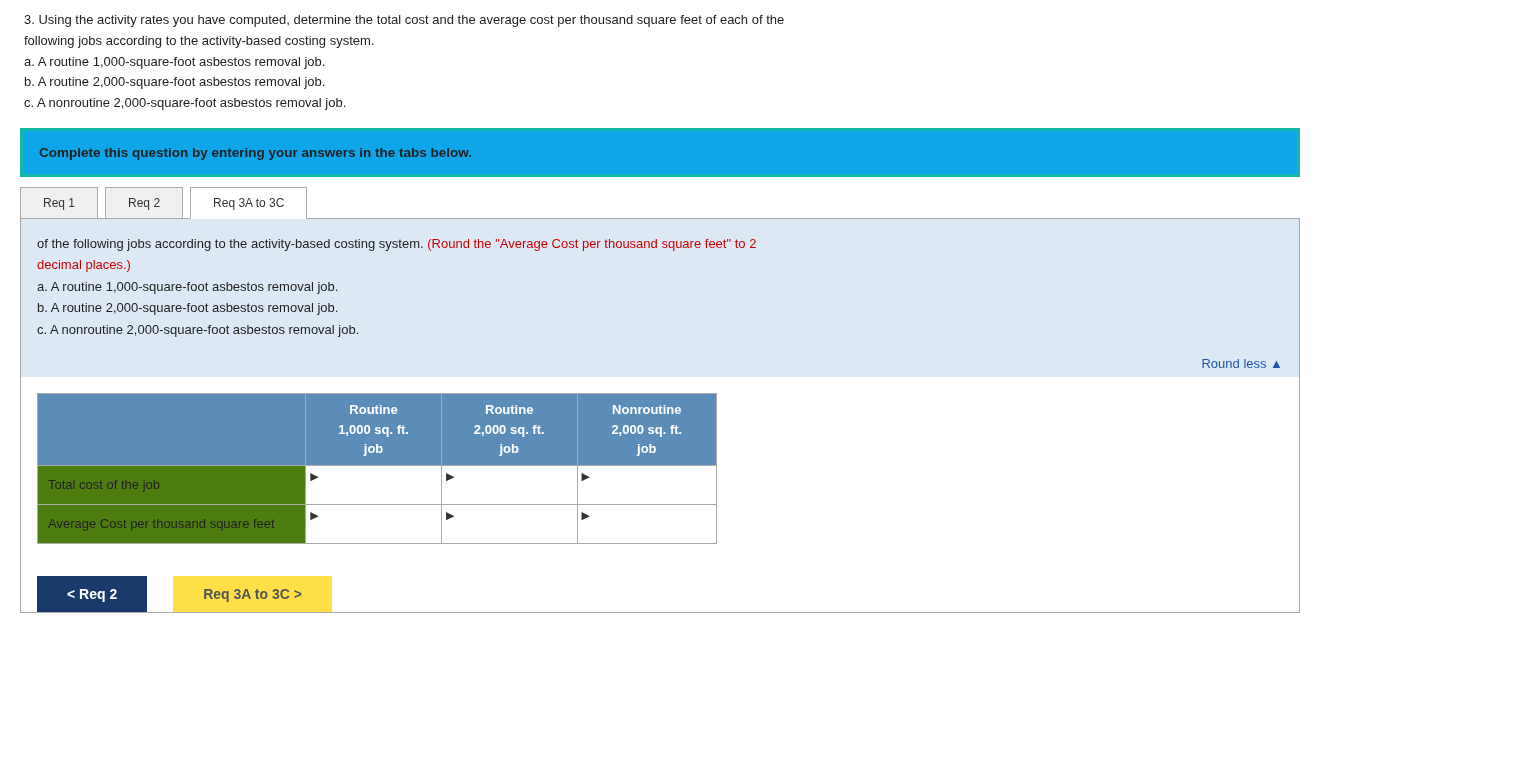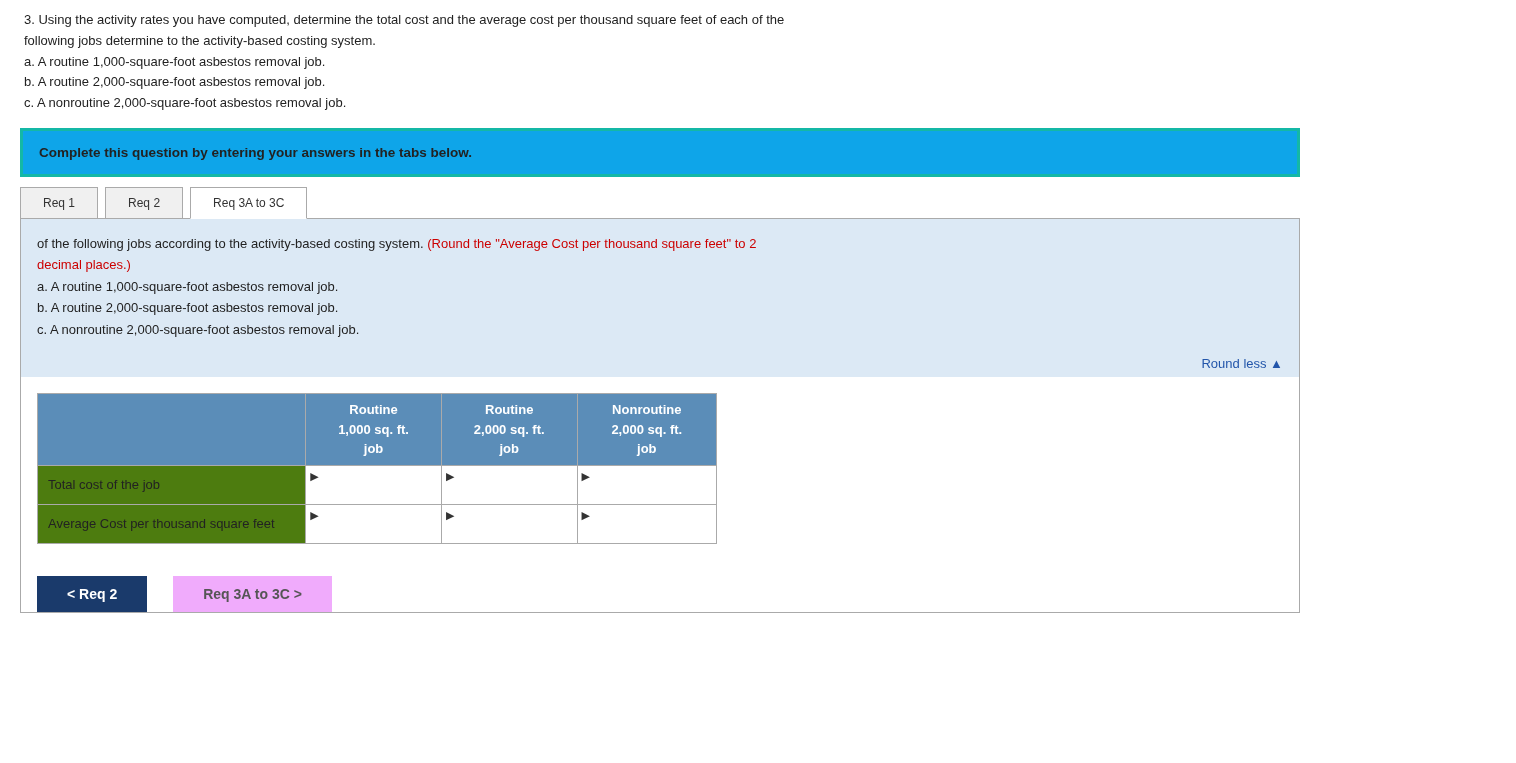--- a/index.html
+++ b/index.html
@@ -159,37 +159,37 @@
       cursor: pointer;
       border: none;
     }
 
     .nav-btn.prev {
       background: #1a3a6b;
       color: #fff;
     }
 
     .nav-btn.next {
-      background: #f0abfc;
+      background: #fde047;
       color: #555;
     }
 
     .header-empty {
       background: #5b8db8;
       width: 310px;
     }
   </style>
 </head>
 <body>
 
 <div class="outer-container">
 
   <div class="intro-text">
     <div>3. Using the activity rates you have computed, determine the total cost and the average cost per thousand square feet of each of the</div>
-    <div>following jobs determine to the activity-based costing system.</div>
+    <div>following jobs according to the activity-based costing system.</div>
     <div>a. A routine 1,000-square-foot asbestos removal job.</div>
     <div>b. A routine 2,000-square-foot asbestos removal job.</div>
     <div>c. A nonroutine 2,000-square-foot asbestos removal job.</div>
   </div>
 
   <div class="instruction-box">
     <span>Complete this question by entering your answers in the tabs below.</span>
   </div>
 
   <div class="tabs-container">

